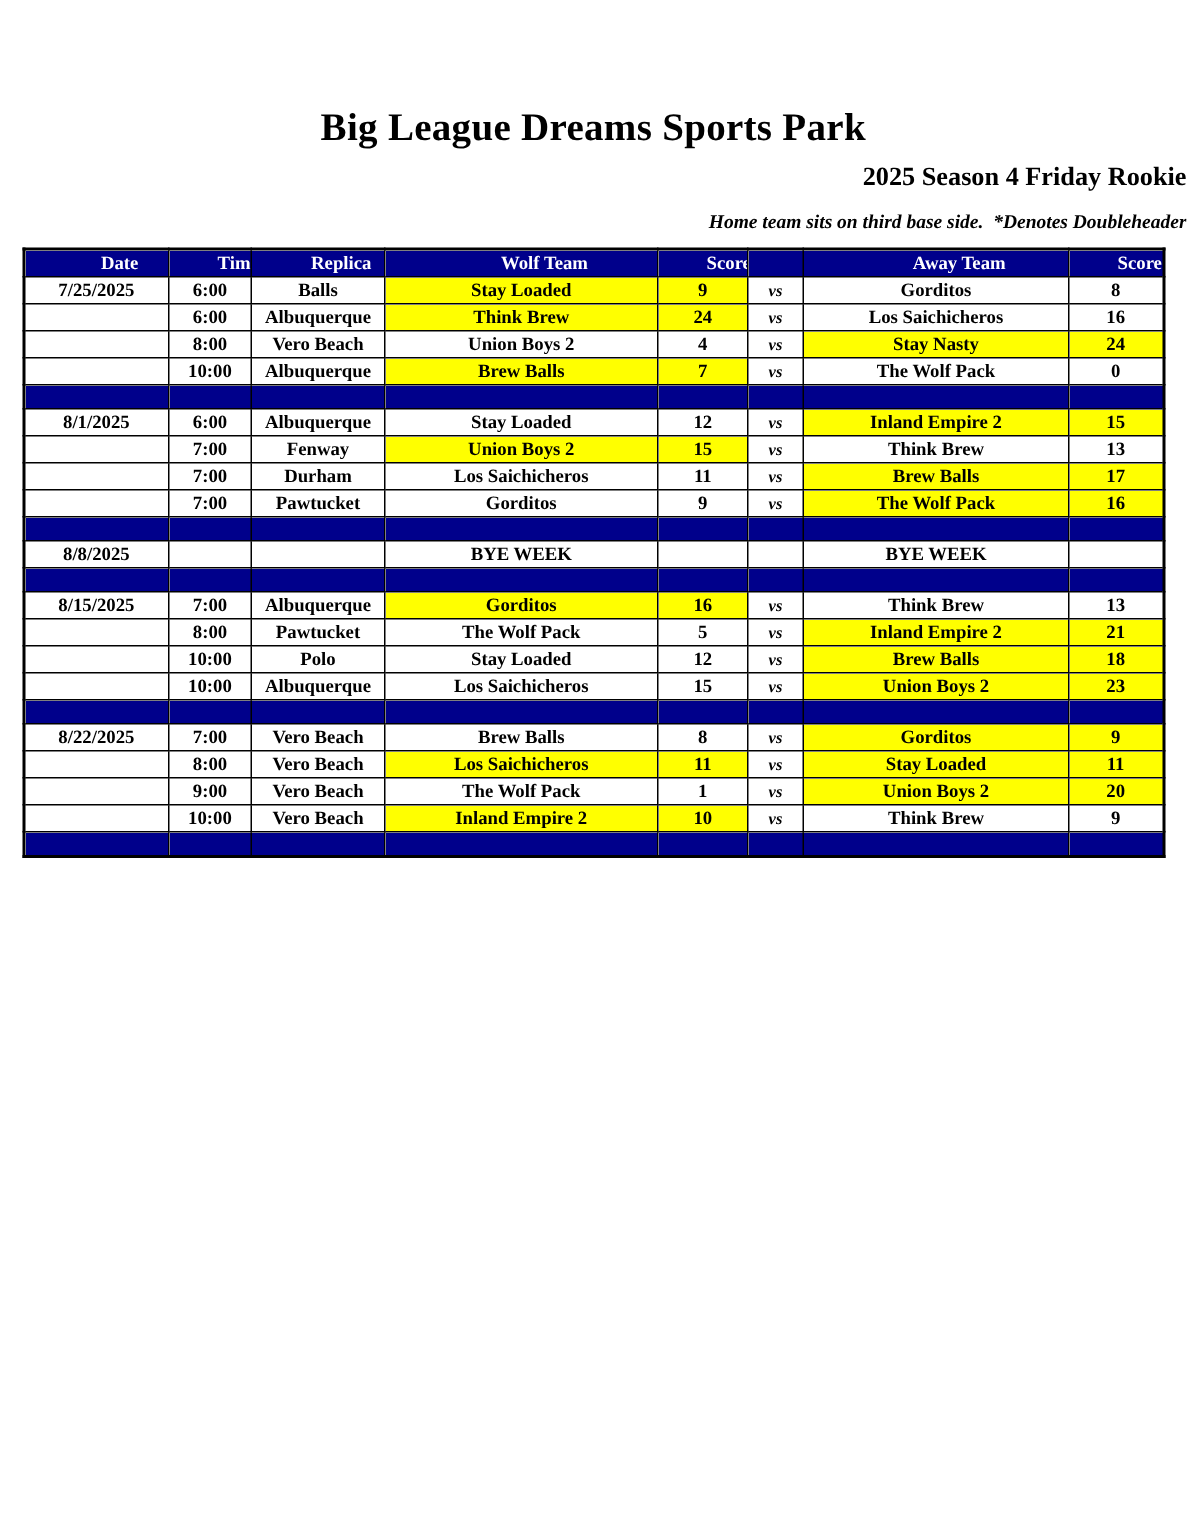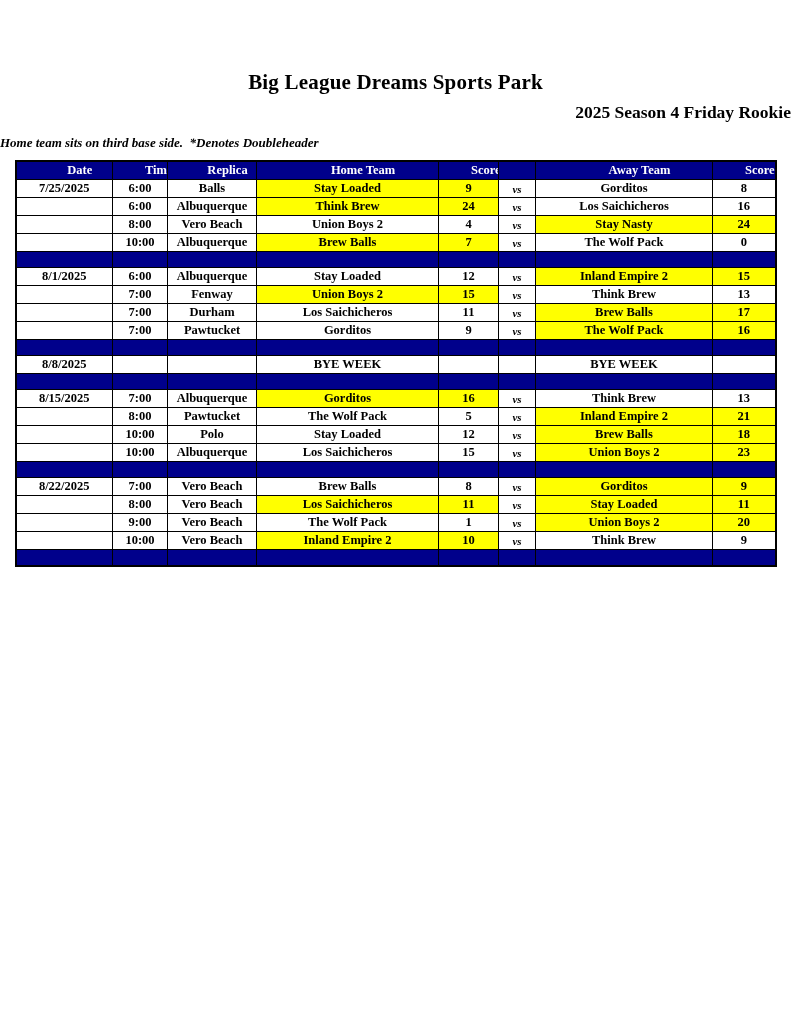--- a/index.html
+++ b/index.html
@@ -12,37 +12,37 @@
     margin:0;padding:0;
     width:791px;height:1024px;
     background:#ffffff;
   }
   body{
     font-family:"Liberation Serif", serif;
     color:#000;
   }
   .page{padding-top:70px;}
   h1{
-    font-size:21px;
+    font-size:26px;
     font-weight:bold;
     text-align:center;
     margin:0 0 7px 0;
     letter-spacing:.2px;
   }
   h2{
     font-size:17.5px;
     font-weight:bold;
     text-align:right;
     margin:0 0 12px 0;
   }
   .note{
     font-size:13px;
     font-weight:bold;
     font-style:italic;
-    text-align:left;
+    text-align:right;
     white-space:pre-wrap;
     margin:0 0 9px 0;
   }
   table{
     border-collapse:collapse;
     table-layout:fixed;
     width:760px;
     margin:0 auto;
     border:2px solid var(--border);
     font-weight:bold;
@@ -86,21 +86,21 @@
         <col style="width: 60px;">
         <col style="width: 37px;">
         <col style="width: 177px;">
         <col style="width: 63px;">
       </colgroup>
     <thead>
       <tr>
           <th>Date</th>
           <th>Time</th>
           <th>Replica</th>
-          <th>Home Team</th>
+          <th>Wolf Team</th>
           <th>Score</th>
           <th></th>
           <th>Away Team</th>
           <th>Score</th>
         </tr>
     </thead>
     <tbody>
         <tr>
           <td>7/25/2025</td>
           <td>6:00</td>

